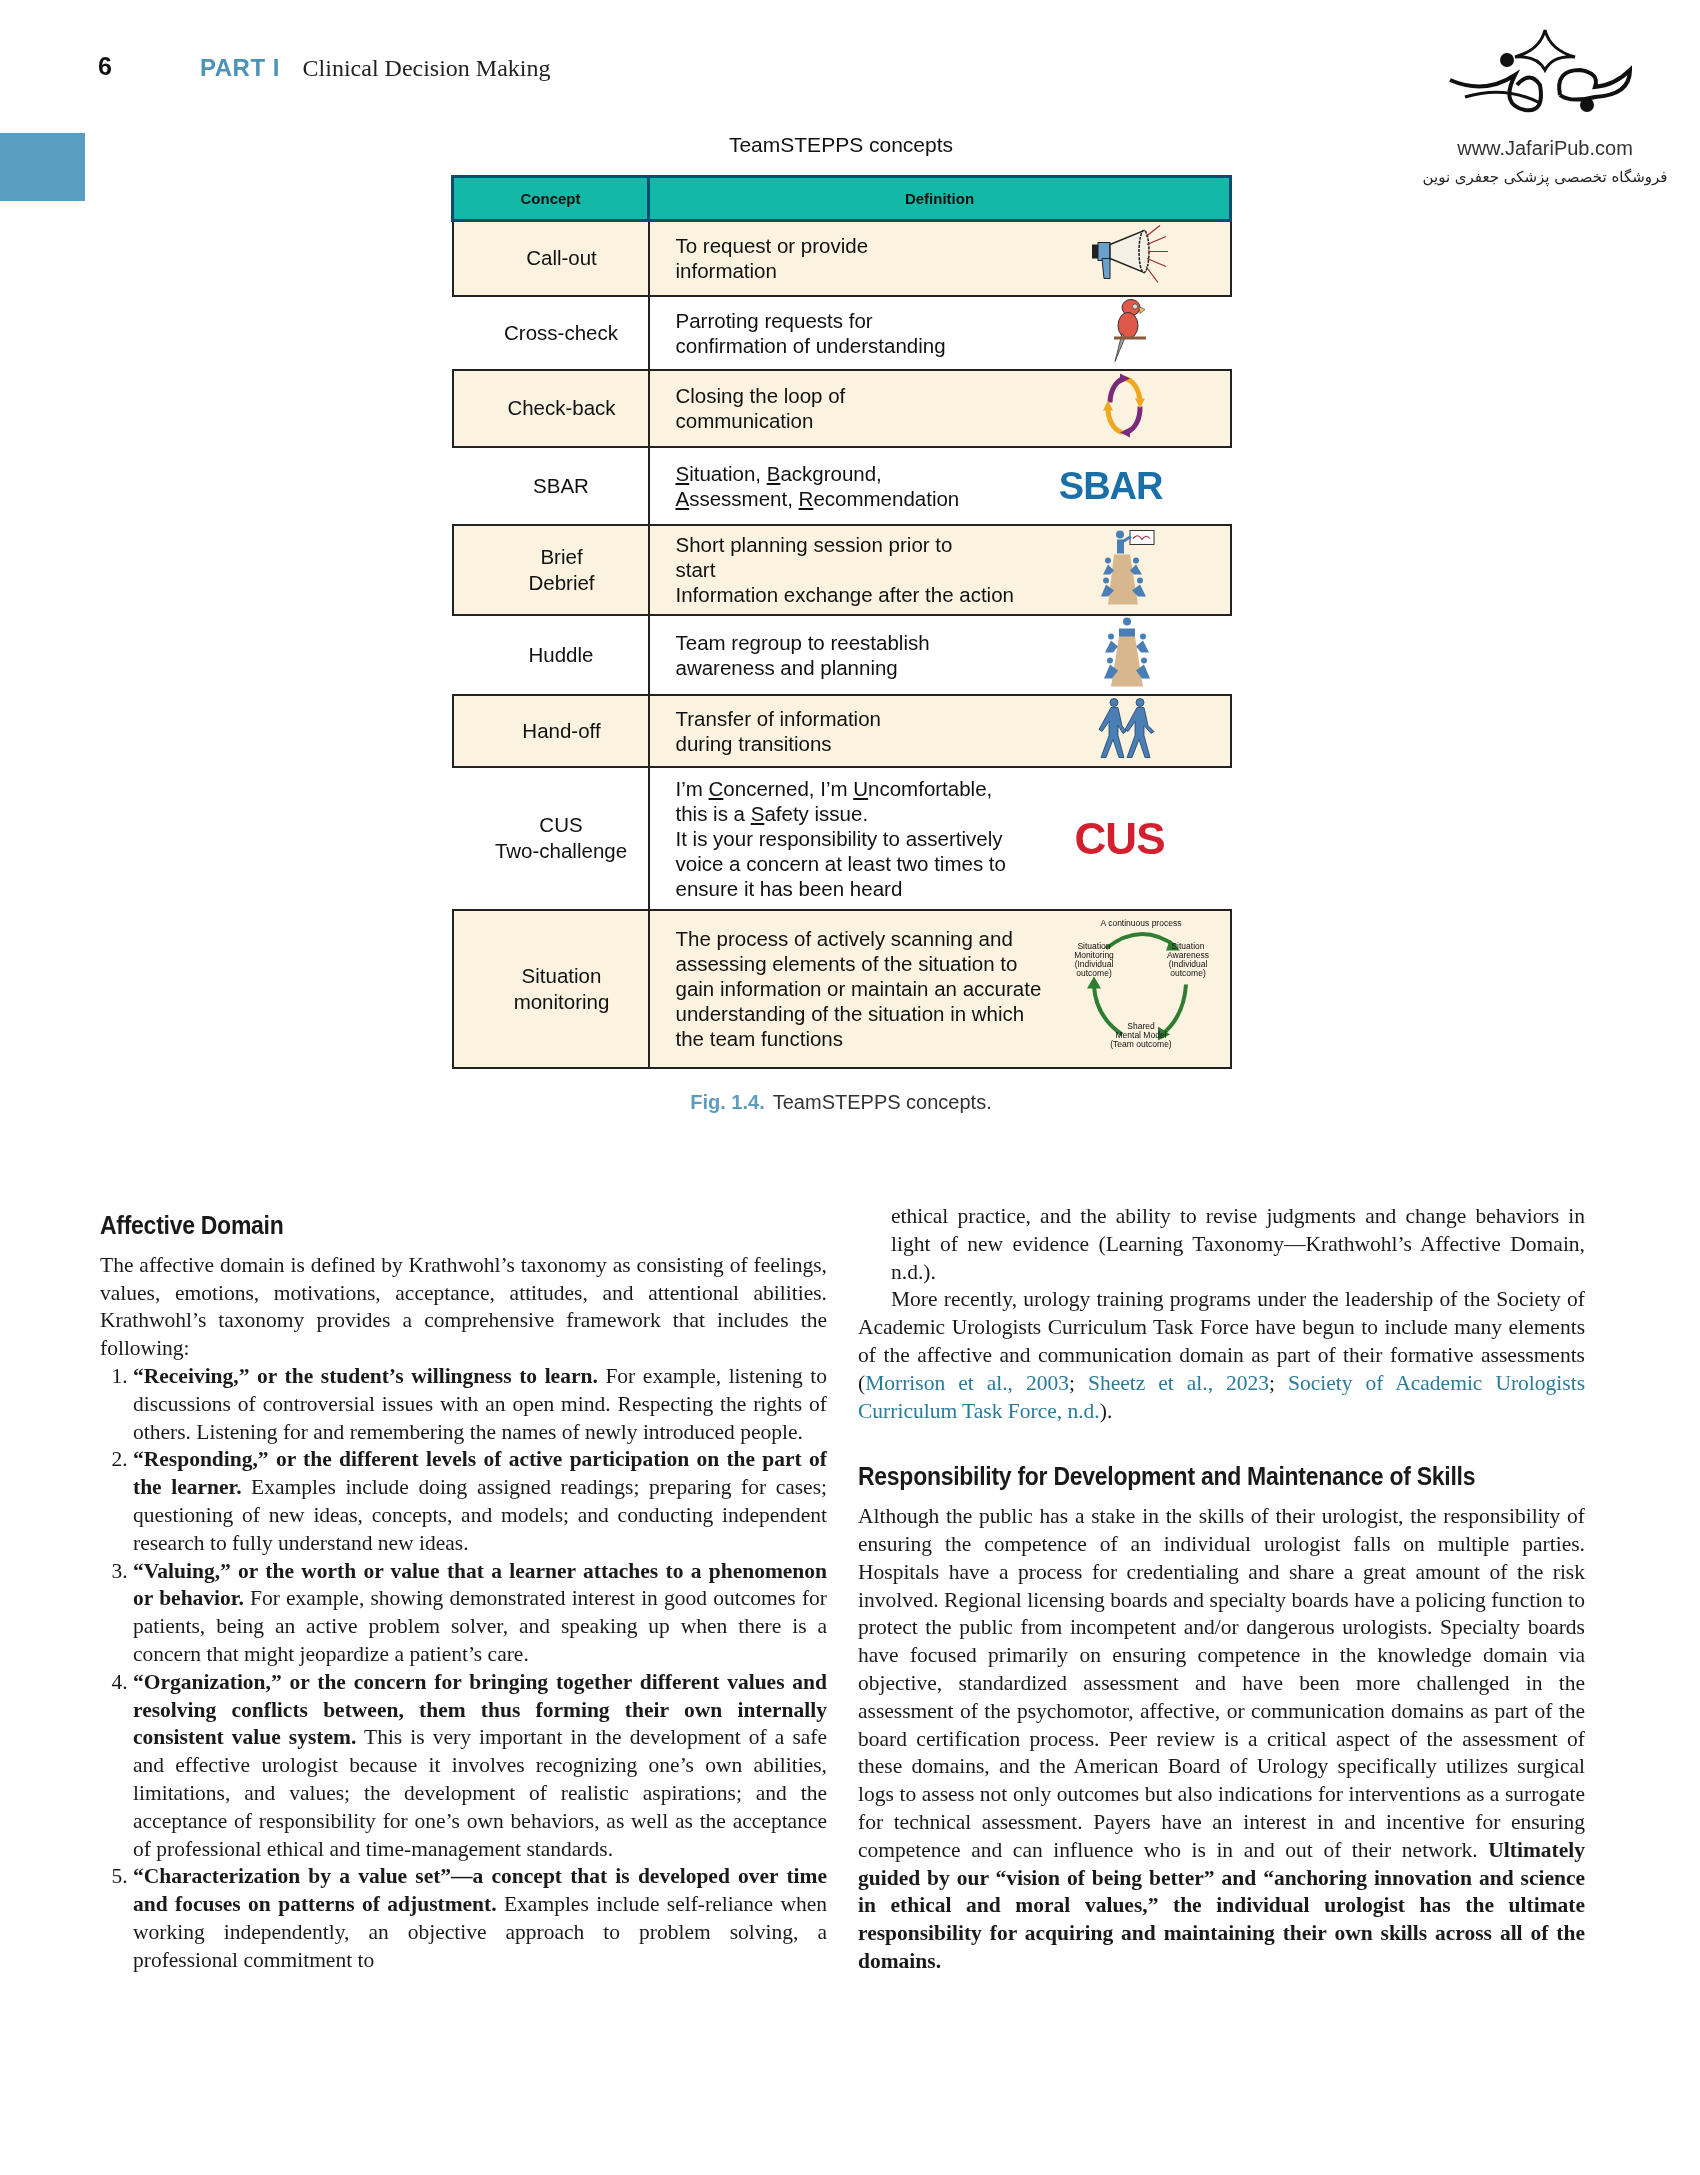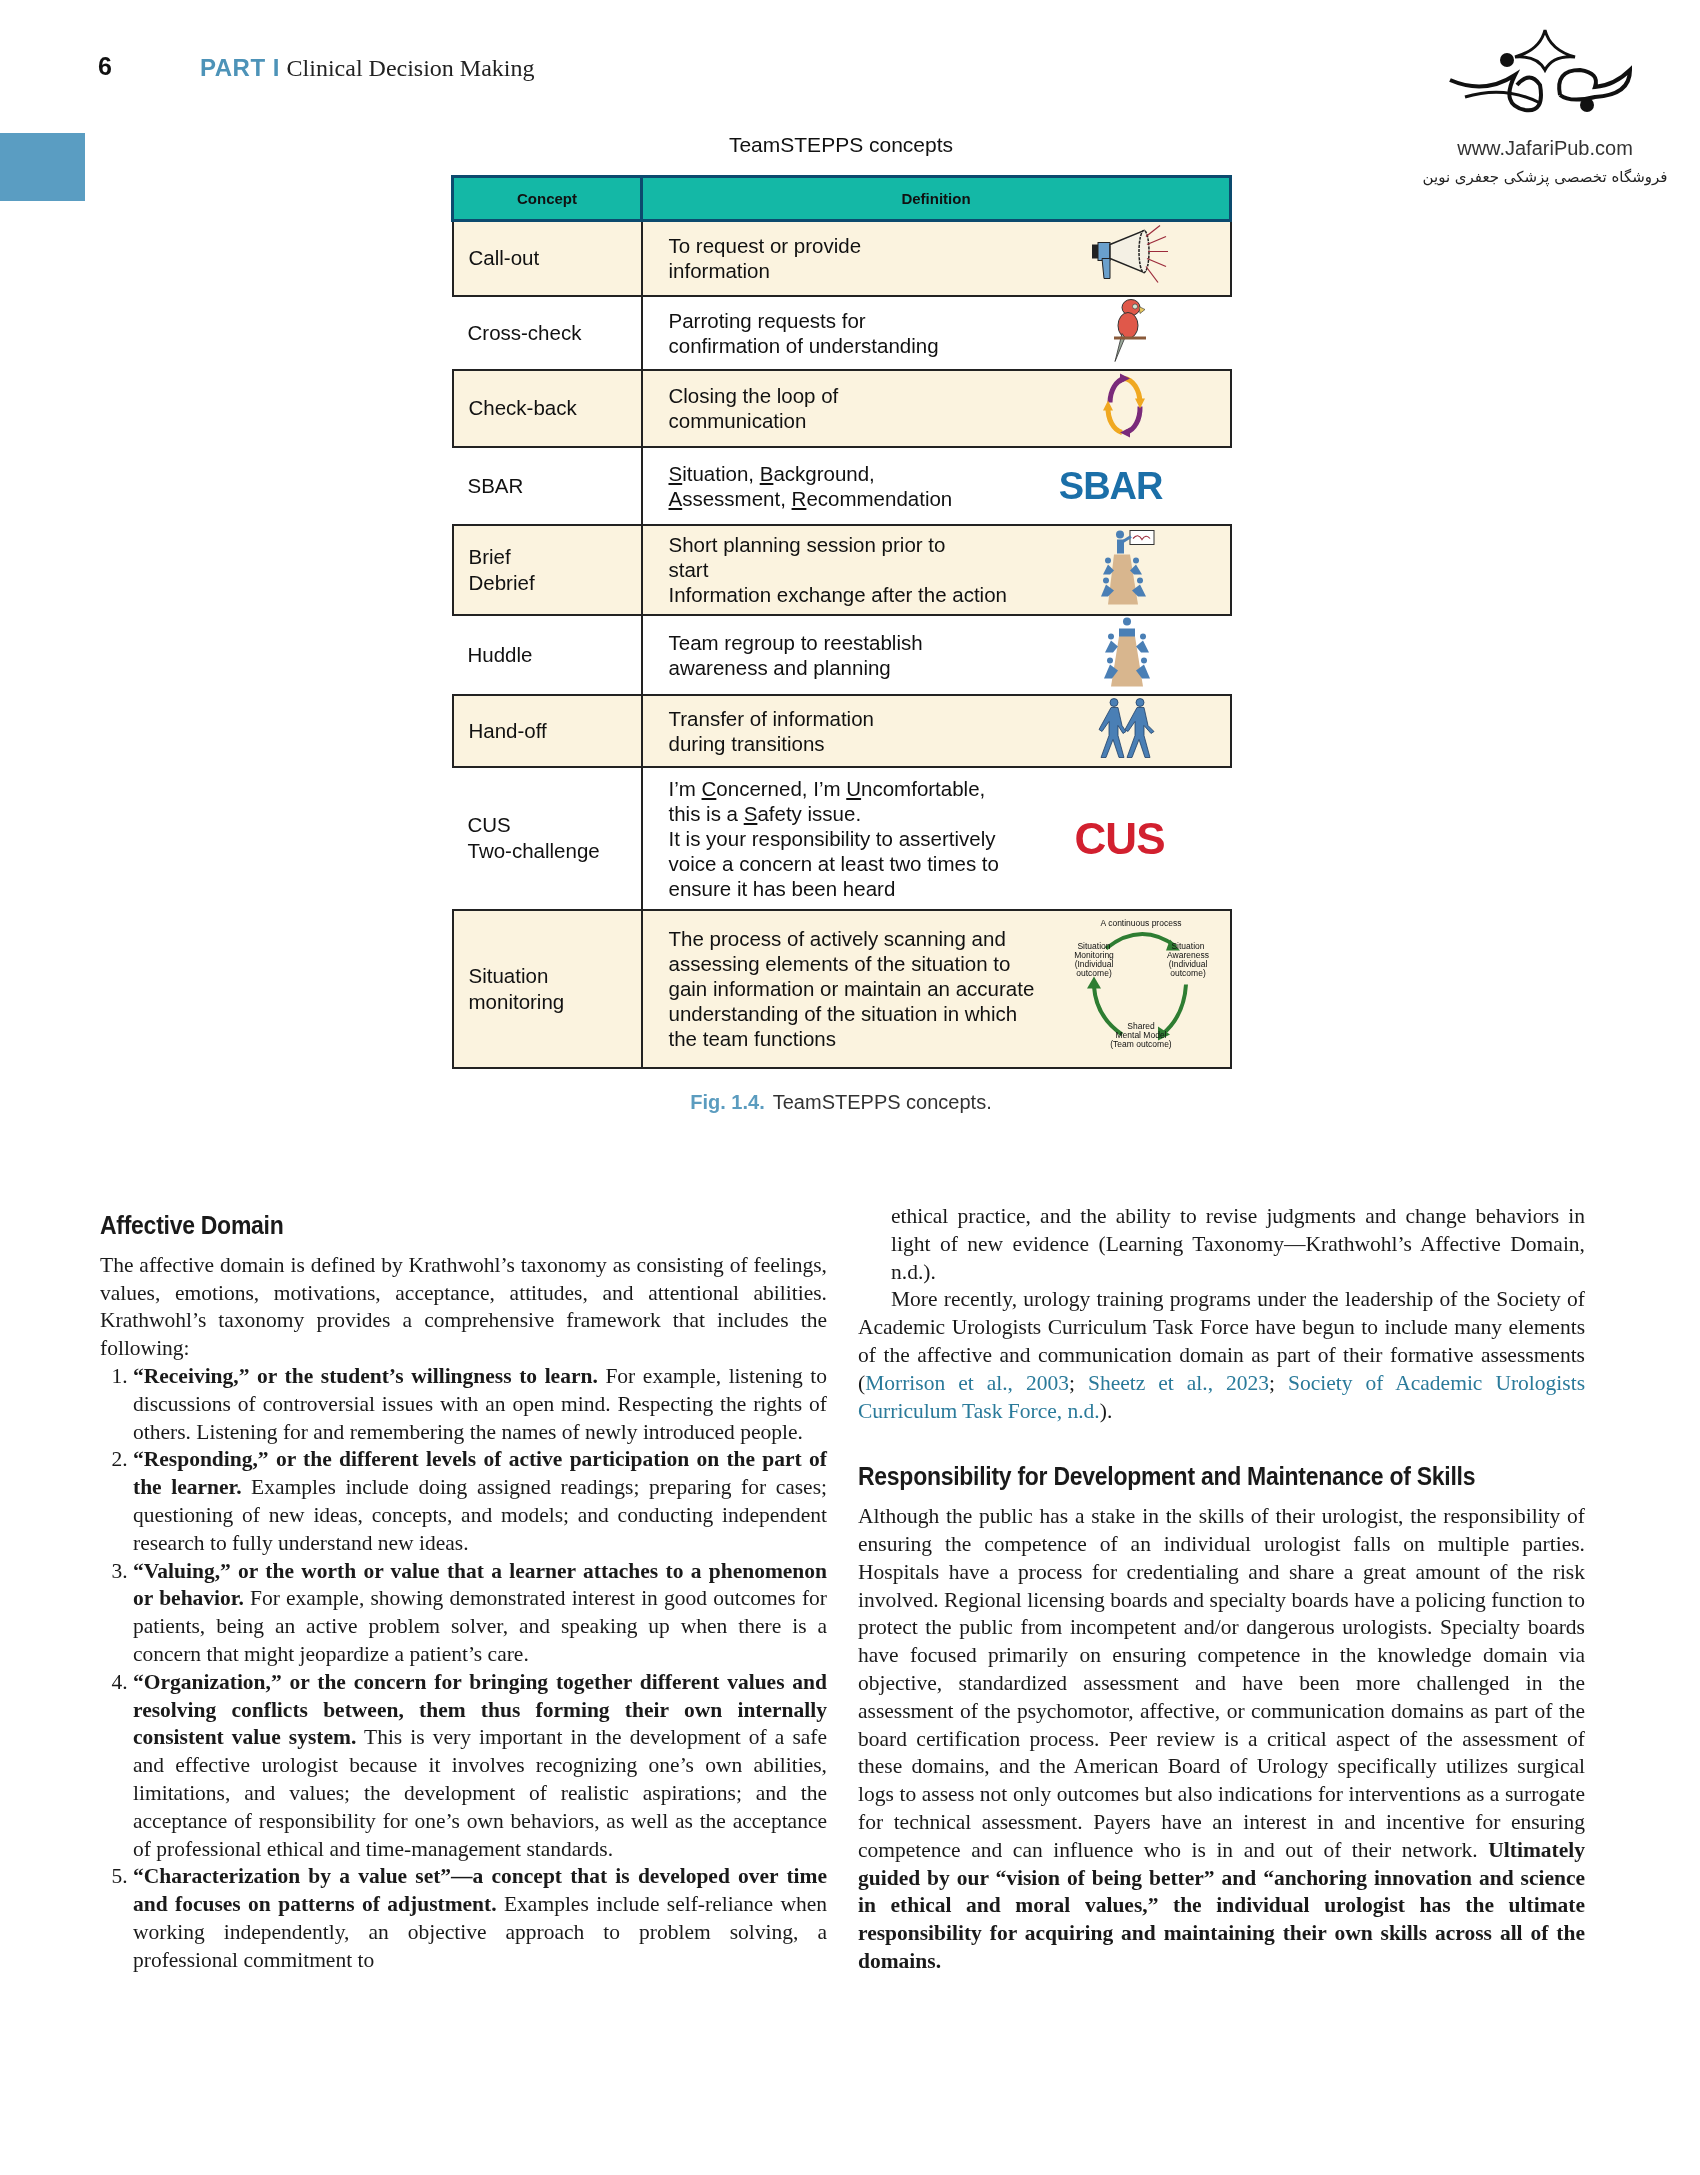--- a/index.html
+++ b/index.html
@@ -2,40 +2,40 @@
 <html><head>
 <meta charset="utf-8">
 <style>
   html, body { margin: 0; padding: 0; background: #ffffff; }
   body { width: 1700px; height: 2175px; position: relative; overflow: hidden;
          font-family: "Liberation Serif", serif; color: #1a1a1a; }
 
   .page-num { position: absolute; left: 98px; top: 52px; font-family: "Liberation Sans", sans-serif;
               font-weight: bold; font-size: 25px; color: #111; }
   .running-head { position: absolute; left: 200px; top: 54px; font-family: "Liberation Sans", sans-serif; font-size: 24px; }
-  .running-head .part { color: #4d93b8; font-weight: bold; margin-right: 0; letter-spacing: 0.5px; }
+  .running-head .part { color: #4d93b8; font-weight: bold; margin-right: 16px; letter-spacing: 0.5px; }
   .running-head .title { color: #222; font-weight: normal; font-family: Liberation Serif, serif; }
   .tab-block { position: absolute; left: 0; top: 133px; width: 85px; height: 68px; background: #5a9dc2; }
 
   .watermark { position: absolute; left: 1410px; top: 25px; width: 270px; height: 170px; text-align: center; }
   .watermark svg { display: block; margin: 0 auto; }
   .watermark .url { font-family: "Liberation Sans", sans-serif; font-size: 20px; color: #333; margin-top: 17px; }
   .watermark .fa { font-family: "DejaVu Sans", sans-serif; font-size: 15px; color: #222; margin-top: 8px; direction: rtl; }
 
   .fig-title { position: absolute; left: 451px; width: 780px; top: 133px; text-align: center;
                font-family: "Liberation Sans", sans-serif; font-size: 21px; color: #111; }
 
   .ts-table { position: absolute; left: 451px; top: 175px; width: 781px; border-collapse: collapse;
               font-family: "Liberation Sans", sans-serif; font-size: 20.5px; color: #111; }
   .ts-table th { background: #14b8a6; font-weight: bold; font-size: 15px; height: 41px; border: 3px solid #0c4a6e; padding: 0; }
   .ts-table td { border: 2px solid #222; vertical-align: middle; padding: 0; position: relative; }
   .ts-table tr.shaded td { background: #fbf3df; }
   .ts-table tr.plain td { background: #ffffff; border-left: none; border-right: none; }
   .ts-table tr.plain td.concept { border-right: 2px solid #222; }
-  .ts-table td.concept { width: 172px; padding-left: 15px; line-height: 26px; }
+  .ts-table td.concept { width: 172px; padding-left: 22px; line-height: 26px; text-align: center; }
   .ts-table td.def { padding-left: 26px; line-height: 25px; }
   .ts-table td.def .txt { width: 420px; }
   .ts-table td.def .icon { position: absolute; right: 60px; top: 50%; transform: translateY(-50%); }
   .ts-table u { text-decoration: underline; }
 
   .sbar-logo { font-family: "Liberation Sans", sans-serif; font-weight: bold; font-size: 38px; color: #1b6fa8; letter-spacing: -1px; }
   .cus-logo { font-family: "Liberation Sans", sans-serif; font-weight: bold; font-size: 44px; color: #d2202f; letter-spacing: -1px; transform: scaleX(0.85); }
 
   .fig-caption { position: absolute; left: 451px; width: 780px; top: 1091px; text-align: center;
                  font-family: "Liberation Sans", sans-serif; font-size: 20px; color: #333; }

